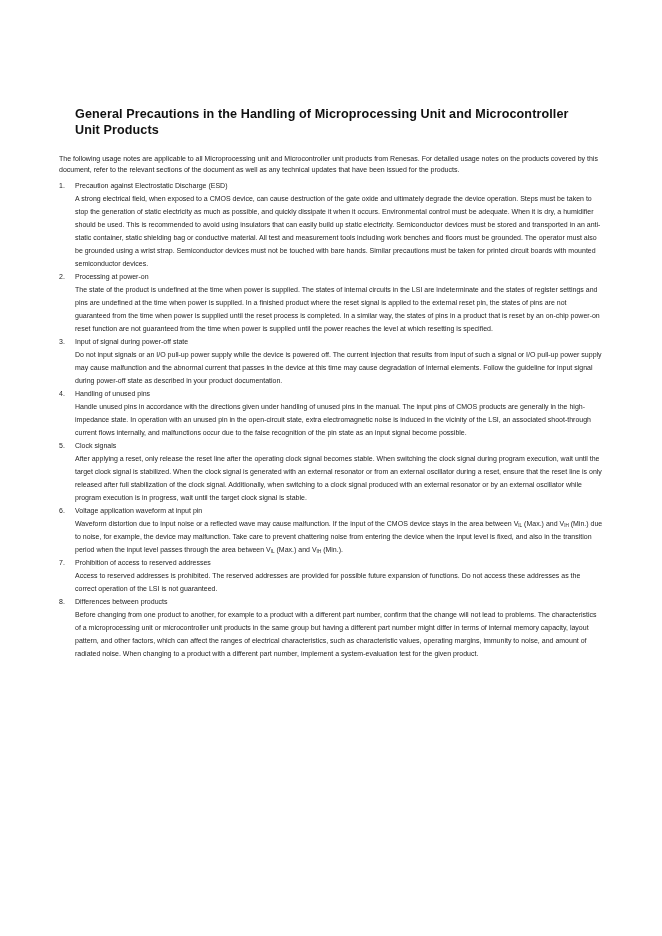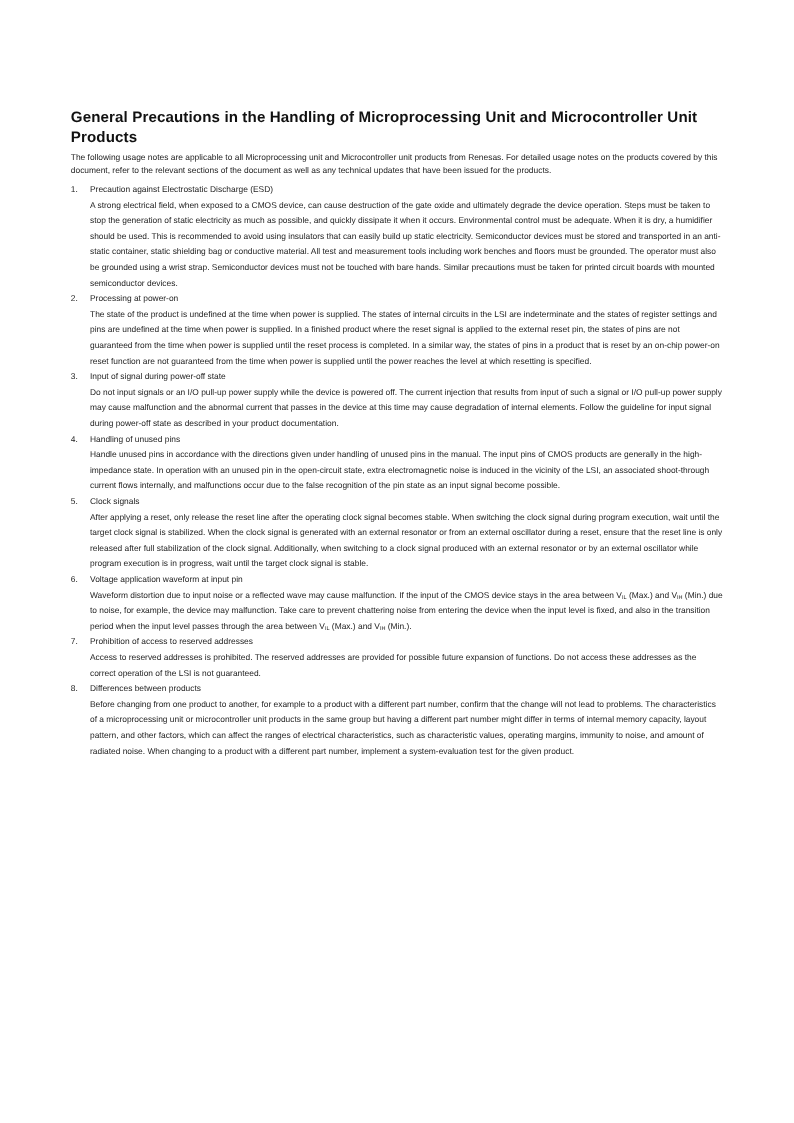--- a/index.html
+++ b/index.html
@@ -16,21 +16,21 @@
       color: #1d1d1d;
       overflow: hidden;
     }
     .content {
       position: absolute;
       left: 59px;
       top: 91px;
       width: 544px;
     }
     .doc-title {
-      margin: 0;
+      margin: 16px;
       font-size: 12.6px;
       line-height: 15.5px;
       font-weight: 700;
       color: #111111;
       letter-spacing: 0.1px;
     }
     .intro {
       margin: 5px 0 0 0;
       font-size: 7px;
       line-height: 10.5px;

